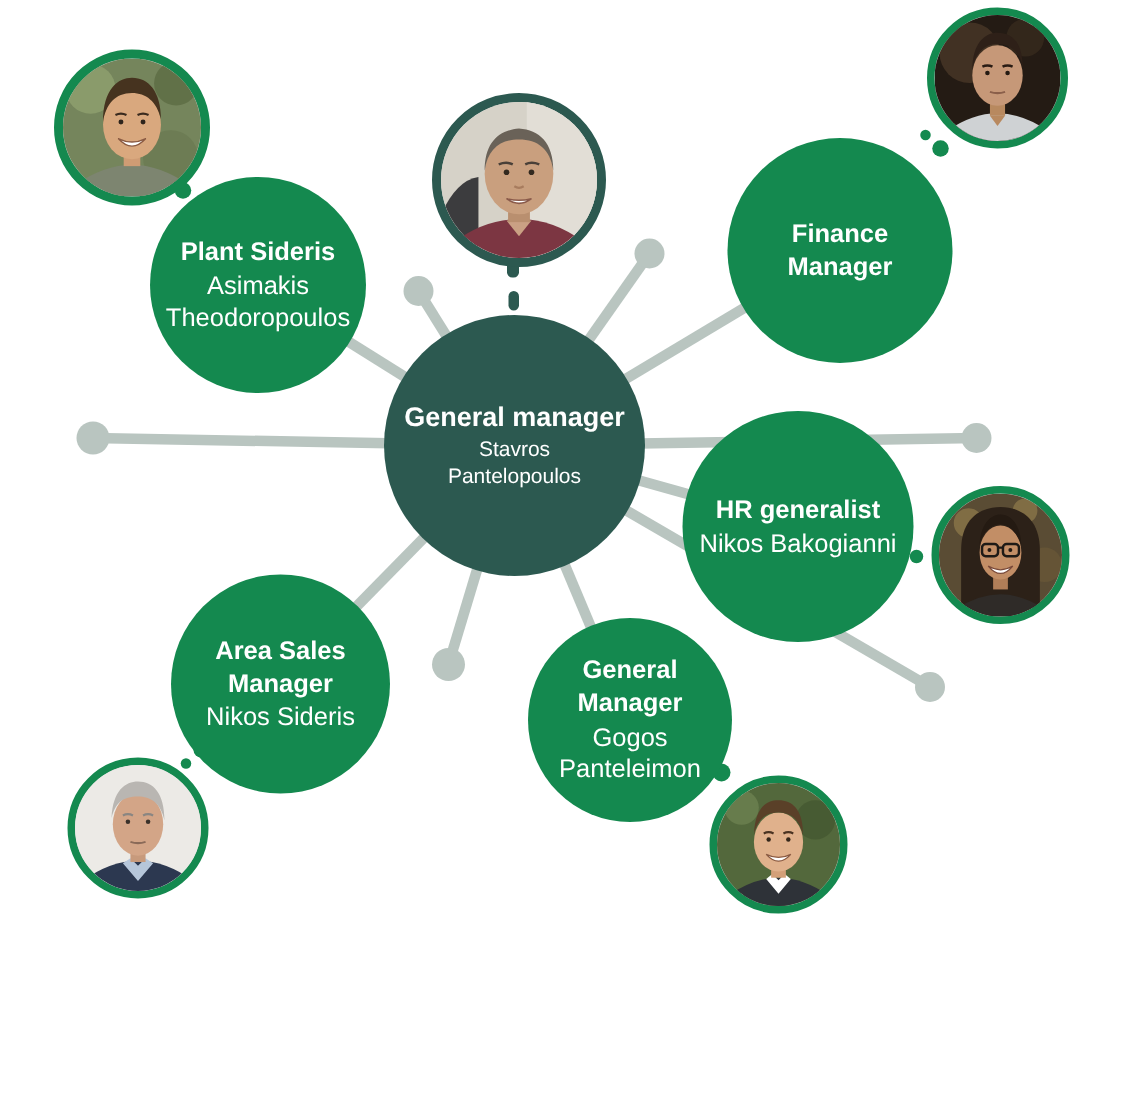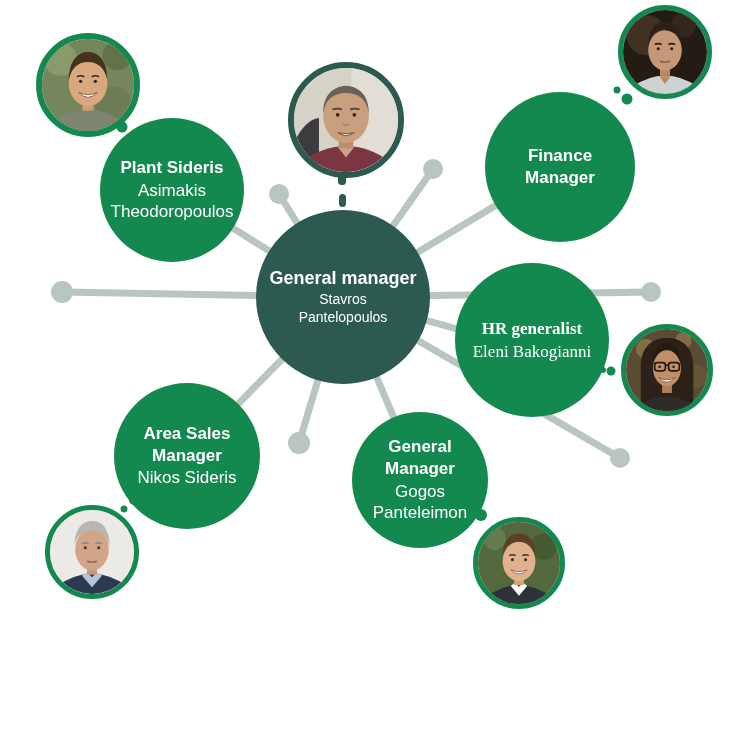--- a/index.html
+++ b/index.html
@@ -26,21 +26,21 @@
   .node .person{font-weight:400;font-size:17px;line-height:1.28;margin-top:1px;}
 
   .node-general{left:256px;top:210px;width:174px;height:174px;}
   .node-general .role{font-size:18px;}
   .node-general .person{font-size:14px;max-width:132px;}
   .node-plant{left:100px;top:118px;width:144px;height:144px;}
   .node-plant .person{max-width:132px;}
   .node-finance{left:485px;top:92px;width:150px;height:150px;}
   .node-finance .role{max-width:92px;}
   .node-finance .person{max-width:104px;}
-  .node-hr{left:455px;top:263px;width:154px;height:154px;font-family:Liberation Serif, serif;}
+  .node-hr{left:455px;top:274px;width:154px;height:154px;}
   .node-hr .person{max-width:148px;}
   .node-area{left:114px;top:383px;width:146px;height:146px;}
   .node-area .role{max-width:114px;}
   .node-purchase{left:352px;top:412px;width:136px;height:136px;}
   .node-purchase .role{max-width:100px;}
   .node-purchase .person{max-width:112px;}
 
   
   .photo{
     position:absolute;z-index:3;border-radius:50%;overflow:hidden;
@@ -120,21 +120,21 @@
     <div class="role">Plant Sideris</div>
     <div class="person">Asimakis Theodoropoulos</div>
   </div>
 
   <div class="node node-green node-finance">
     <div class="role">Finance Manager</div>
   </div>
 
   <div class="node node-green node-hr">
     <div class="role">HR generalist</div>
-    <div class="person">Eleni Bakogianni</div>
+    <div class="person">Nikos Bakogianni</div>
   </div>
 
   <div class="node node-green node-area">
     <div class="role">Area Sales Manager</div>
     <div class="person">Nikos Sideris</div>
   </div>
 
   <div class="node node-green node-purchase">
     <div class="role">General Manager</div>
     <div class="person">Gogos Panteleimon</div>

